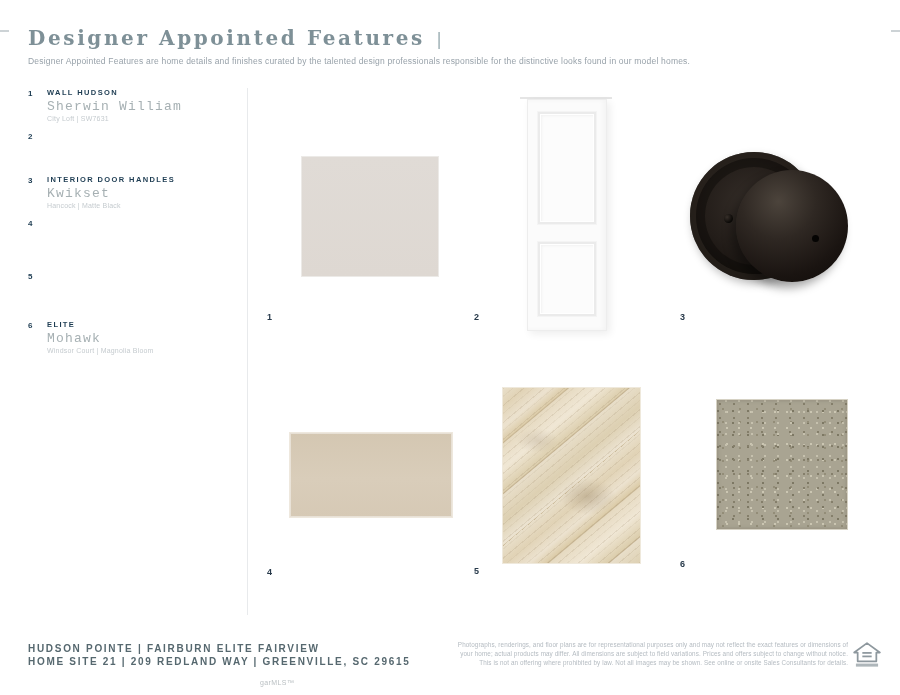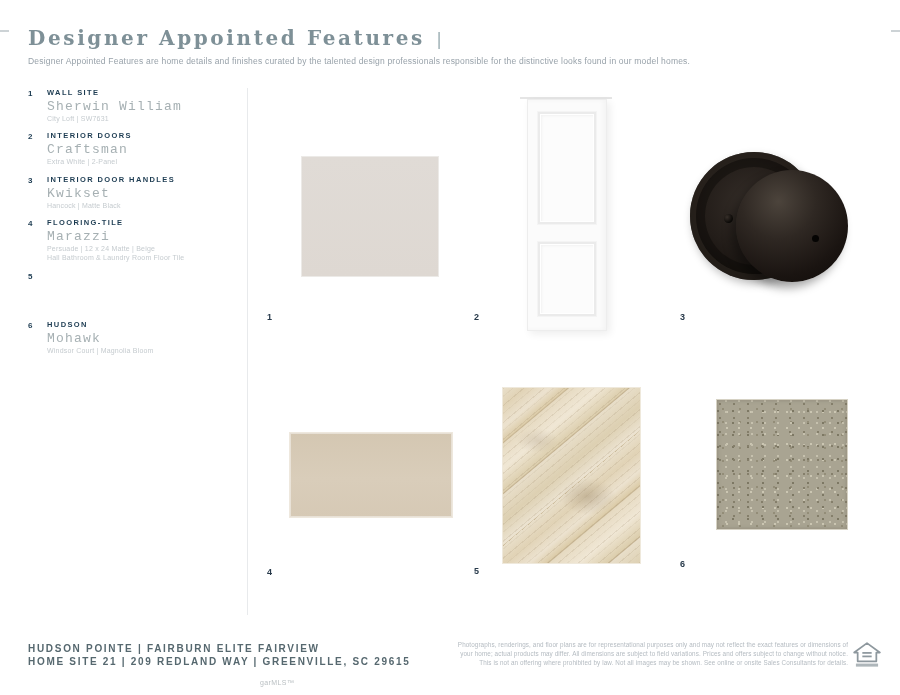--- a/index.html
+++ b/index.html
@@ -114,62 +114,51 @@
 
   <div class="header">
     <span class="title-serif">Designer Appointed Features</span>
     <span class="title-div">|</span>
   </div>
   <div class="subtitle">Designer Appointed Features are home details and finishes curated by the talented design professionals responsible for the distinctive looks found in our model homes.</div>
 
   <div class="sel-item" style="top:88px">
     <span class="sel-num">1</span>
     <div>
-      <div class="sel-cat">WALL SITE</div>
+      <div class="sel-cat">WALL HUDSON</div>
       <div class="sel-brand">Sherwin William</div>
       <div class="sel-detail">City Loft  |  SW7631</div>
     </div>
   </div>
 
   <div class="sel-item" style="top:131px">
     <span class="sel-num">2</span>
-    <div>
-      <div class="sel-cat">INTERIOR DOORS</div>
-      <div class="sel-brand">Craftsman</div>
-      <div class="sel-detail">Extra White  |  2-Panel</div>
-    </div>
   </div>
 
   <div class="sel-item" style="top:175px">
     <span class="sel-num">3</span>
     <div>
       <div class="sel-cat">INTERIOR DOOR HANDLES</div>
       <div class="sel-brand">Kwikset</div>
       <div class="sel-detail">Hancock  |  Matte Black</div>
     </div>
   </div>
 
   <div class="sel-item" style="top:218px">
     <span class="sel-num">4</span>
-    <div>
-      <div class="sel-cat">FLOORING-TILE</div>
-      <div class="sel-brand">Marazzi</div>
-      <div class="sel-detail">Persuade  |  12 x 24 Matte  |  Beige</div>
-      <div class="sel-detail">Hall Bathroom &amp; Laundry Room Floor Tile</div>
-    </div>
   </div>
 
   <div class="sel-item" style="top:271px">
     <span class="sel-num">5</span>
   </div>
 
   <div class="sel-item" style="top:320px">
     <span class="sel-num">6</span>
     <div>
-      <div class="sel-cat">HUDSON</div>
+      <div class="sel-cat">ELITE</div>
       <div class="sel-brand">Mohawk</div>
       <div class="sel-detail">Windsor Court  |  Magnolia Bloom</div>
     </div>
   </div>
 
   <div class="divider-v"></div>
 
   <div class="paint-swatch"></div>
   <div class="num-label" style="left:267px; top:312px;">1</div>
 

